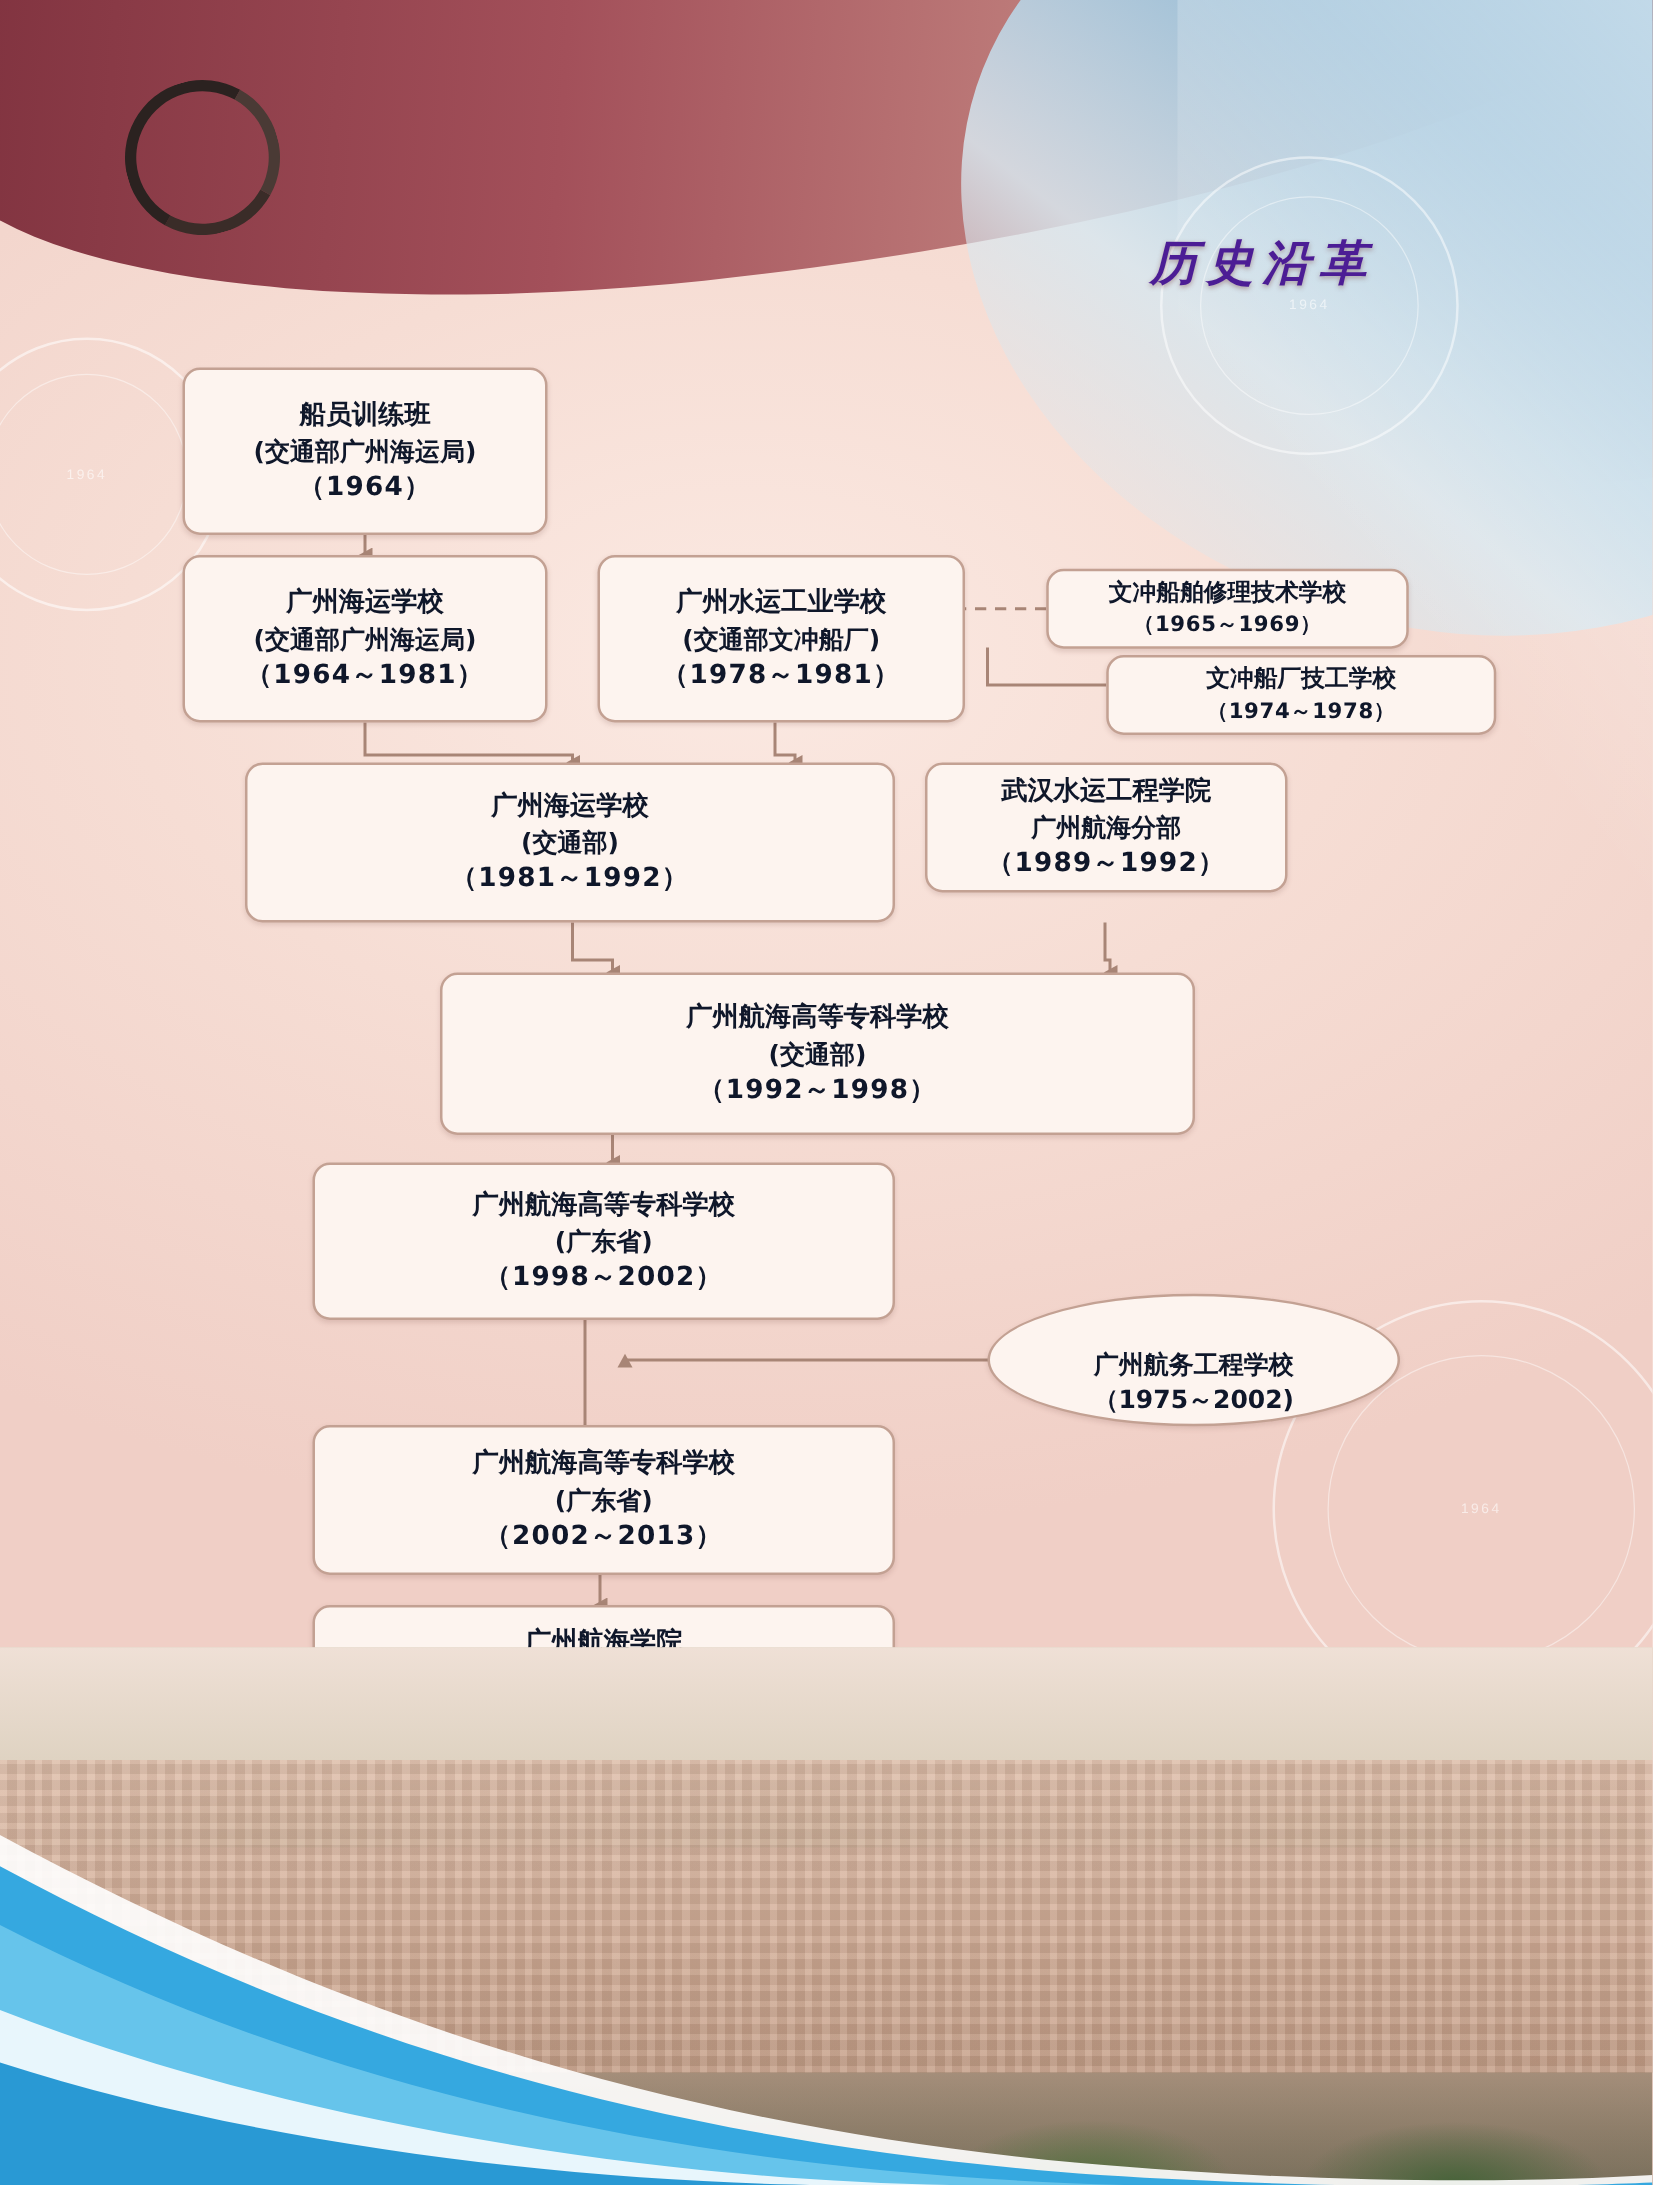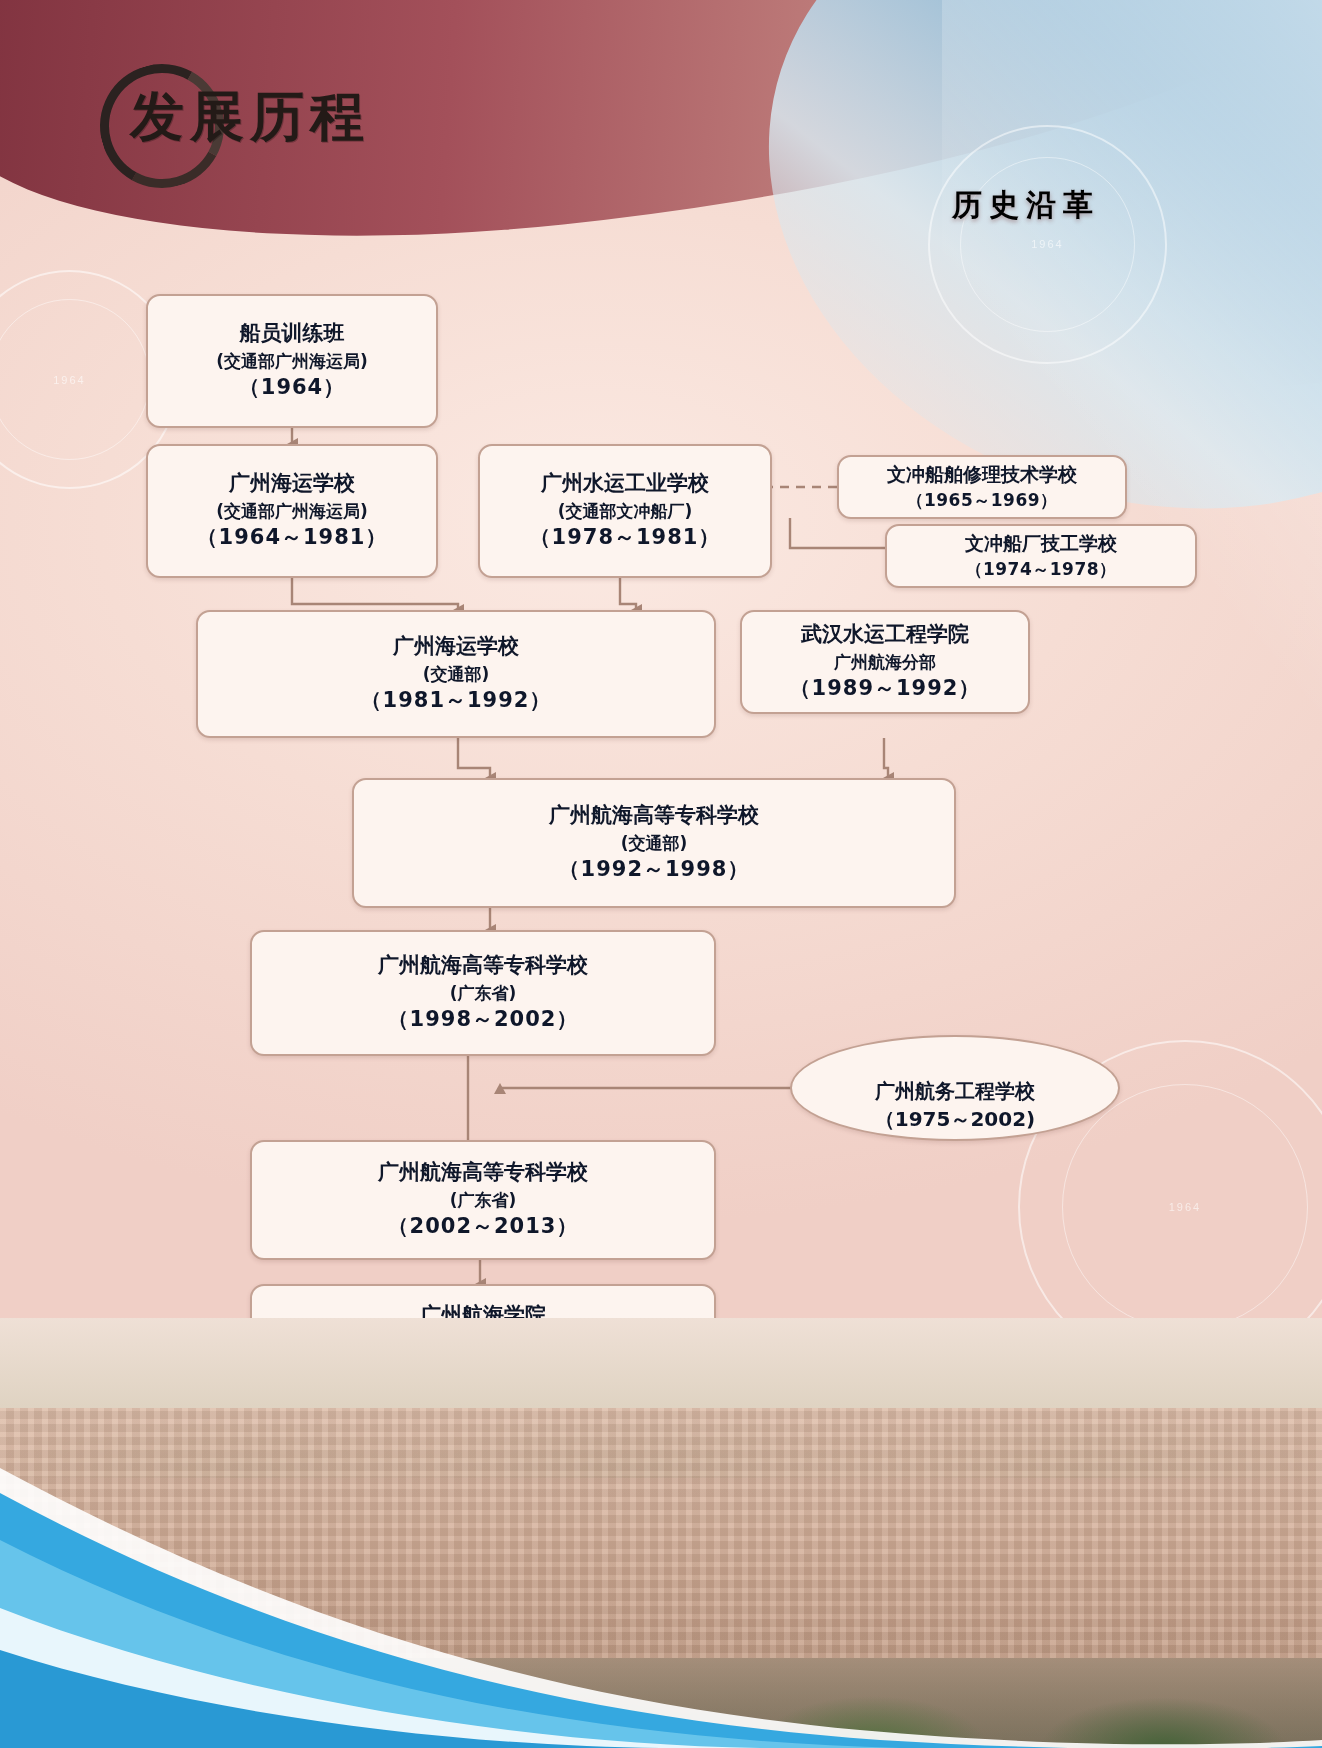--- a/index.html
+++ b/index.html
@@ -106,39 +106,40 @@
     border:9px solid #2b2220;border-right-color:#4a3a35;border-bottom-color:#3a2c28;
     transform:rotate(-16deg);
   }
   .brush-text{
     position:relative;left:30px;font-size:54px;font-weight:bold;color:#231a17;
     font-family:"DejaVu Serif","Liberation Serif",serif;letter-spacing:6px;
     text-shadow:1px 1px 0 rgba(0,0,0,.25);
   }
   .sub-title{
     position:absolute;right:222px;top:185px;
-    font-size:30px;font-weight:bold;color:#000000;letter-spacing:7px;
+    font-size:38px;font-weight:bold;color:#4c1d95;letter-spacing:7px;
     font-family:"DejaVu Serif","Liberation Serif",serif;
     text-shadow:0 2px 4px rgba(120,60,60,.45);
+    font-style:italic;
   }
   
   #chart{position:absolute;left:0;top:0;width:1322px;height:1460px;}
   .node{
     position:absolute;box-sizing:border-box;
     background:#fdf4ef;
     border:2px solid #c3a193;
     border-radius:14px;
     box-shadow:0 2px 4px rgba(120,80,70,.18);
     display:flex;flex-direction:column;align-items:center;justify-content:center;
     text-align:right;color:#0f172a;
     font-family:"DejaVu Sans","Liberation Sans",sans-serif;
     line-height:1.42;
   }
   .node .l1{font-size:21px;font-weight:bold;}
-  .node .l2{font-size:17px;font-weight:bold;}
+  .node .l2{font-size:20px;font-weight:bold;}
   .node .l3{font-size:21px;font-weight:bold;letter-spacing:1px;}
   .node.small .l1{font-size:19px;font-weight:bold;}
   .node.small .l2{font-size:17px;font-weight:bold;letter-spacing:.5px;}
   .node.ellipse{border-radius:50%/50%;}
   .node.ellipse .l1{font-size:20px;font-weight:bold;margin-top:34px;}
   .node.ellipse .l2{font-size:20px;font-weight:bold;}
 </style>
 </head>
 <body>
 
@@ -160,21 +161,20 @@
   </div>
 </div>
 <div class="seal seal-br">
   <div class="inner">
     <span>1964</span>
   </div>
 </div>
 
 <div class="brush-title">
   <div class="brush-ring"></div>
-  <div class="brush-text">发展历程</div>
 </div>
 <div class="sub-title">历史沿革</div>
 
 <div id="chart">
 
   <svg width="1322" height="1460" style="position:absolute;left:0;top:0;">
     <defs>
       <marker id="arw" markerWidth="14" markerHeight="14" refX="6" refY="6" orient="auto" markerUnits="userSpaceOnUse">
         <path d="M0,0 L12,0 L6,11 z" fill="#a88576"></path>
       </marker>

